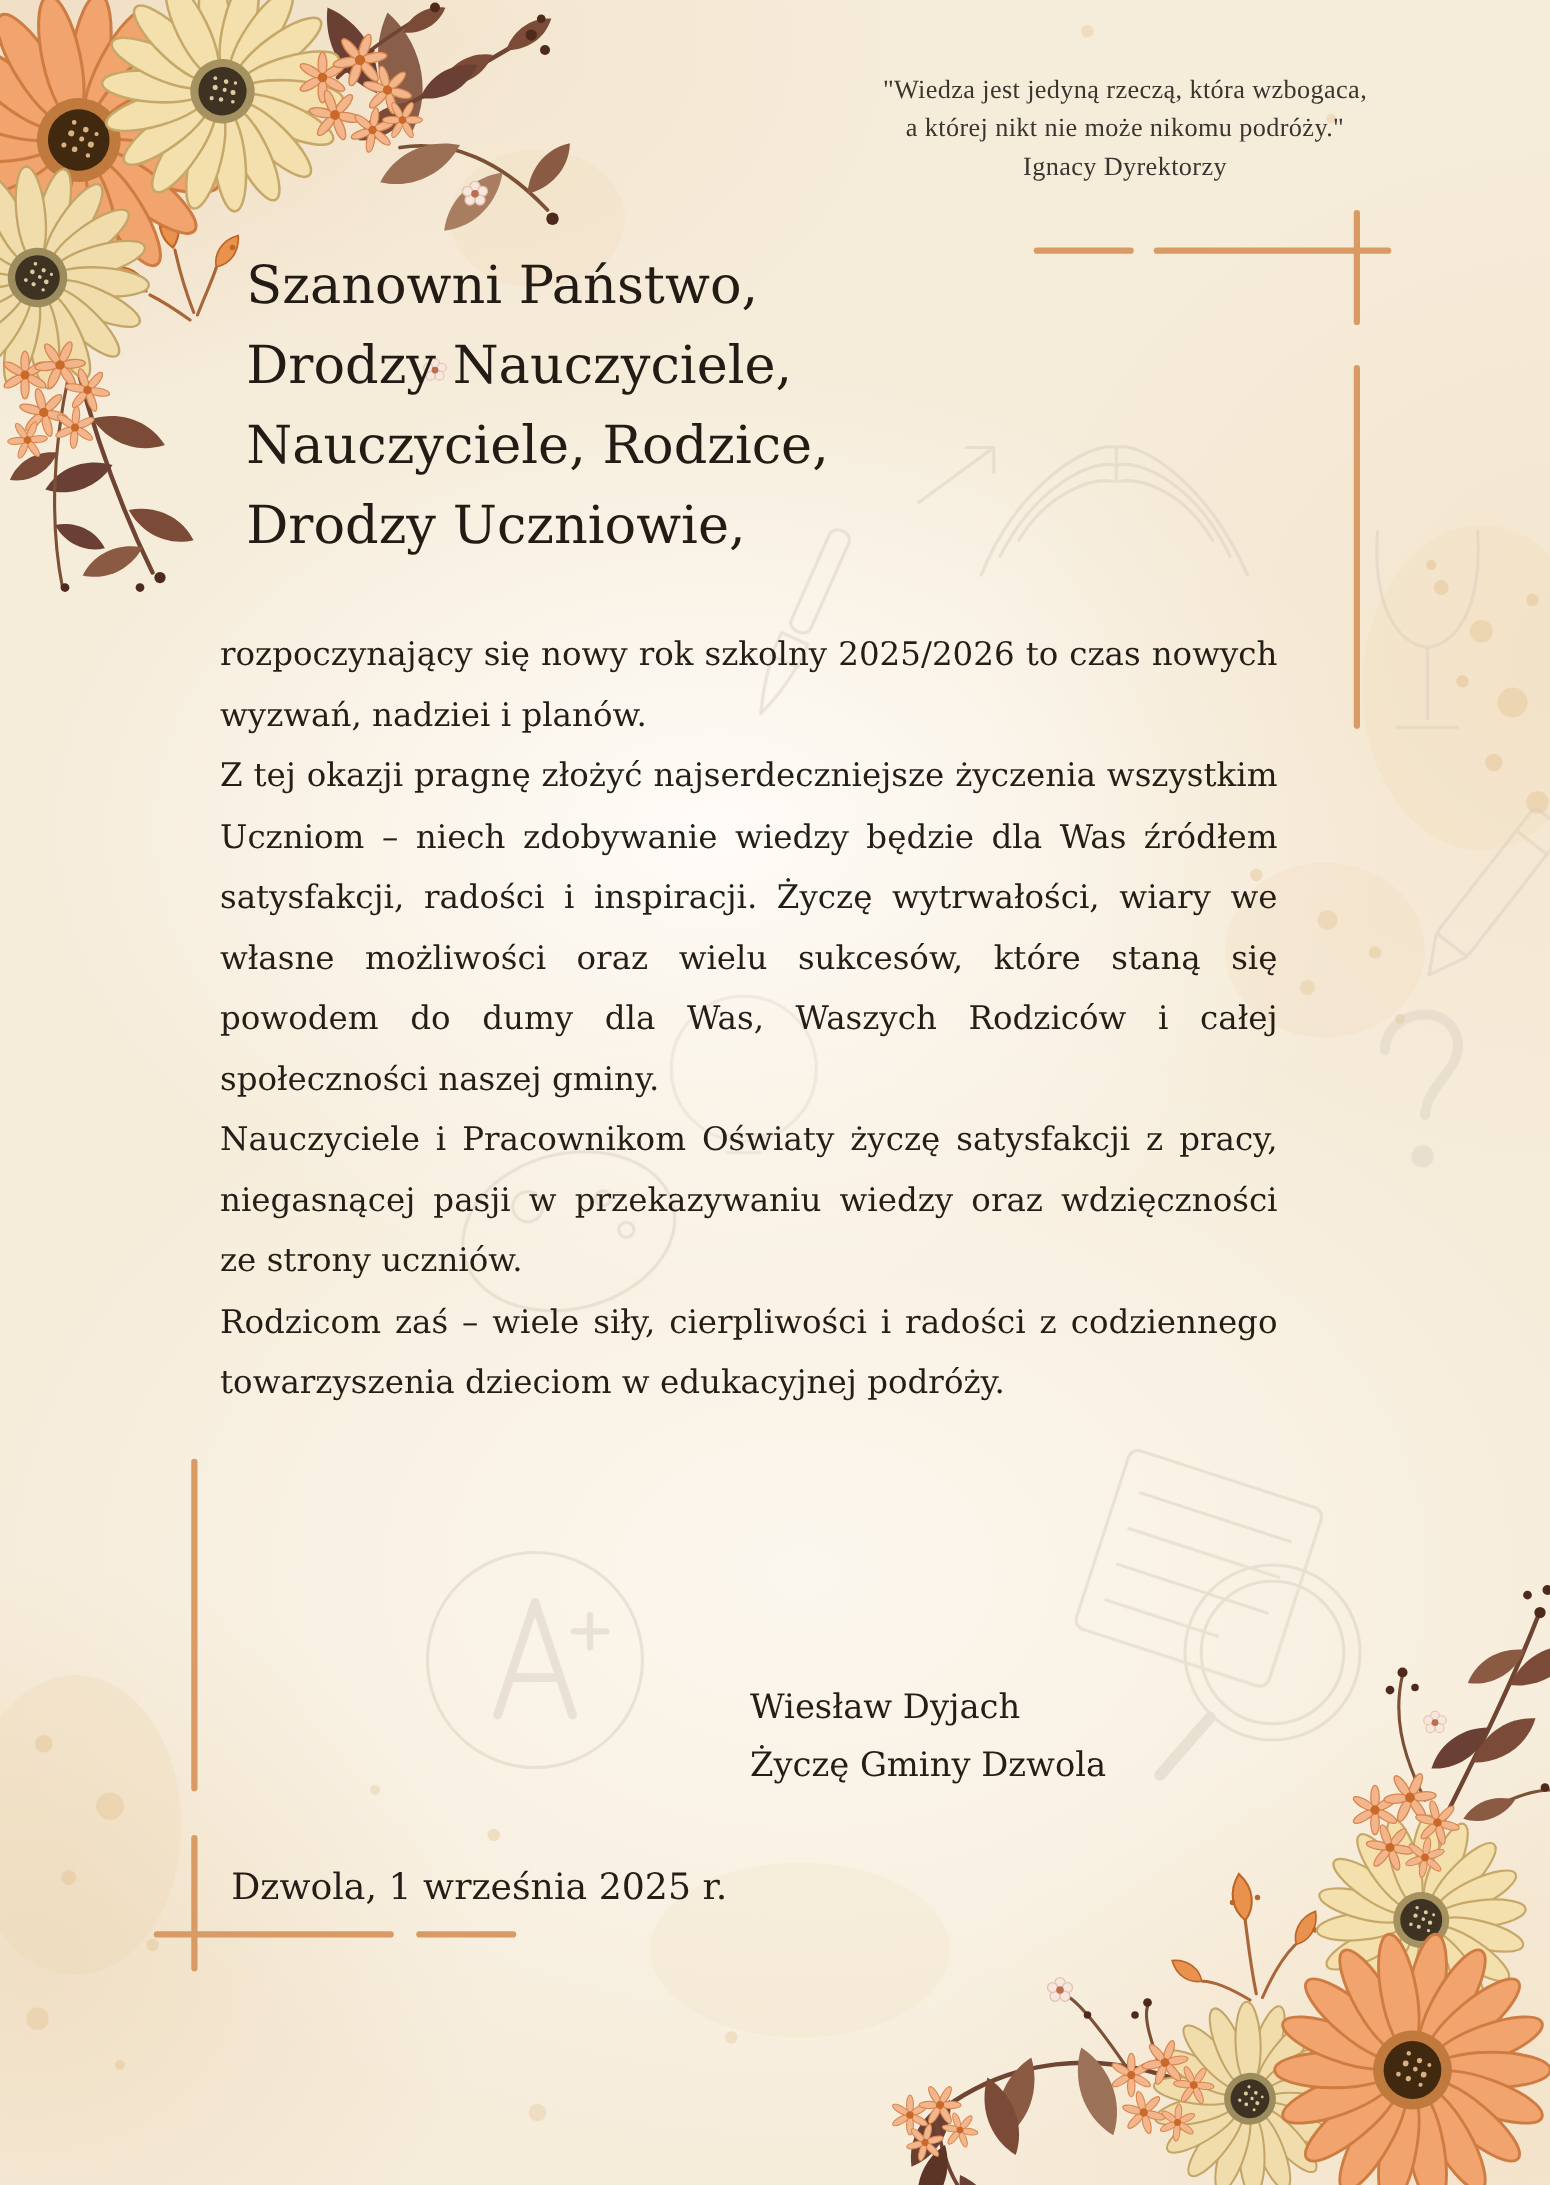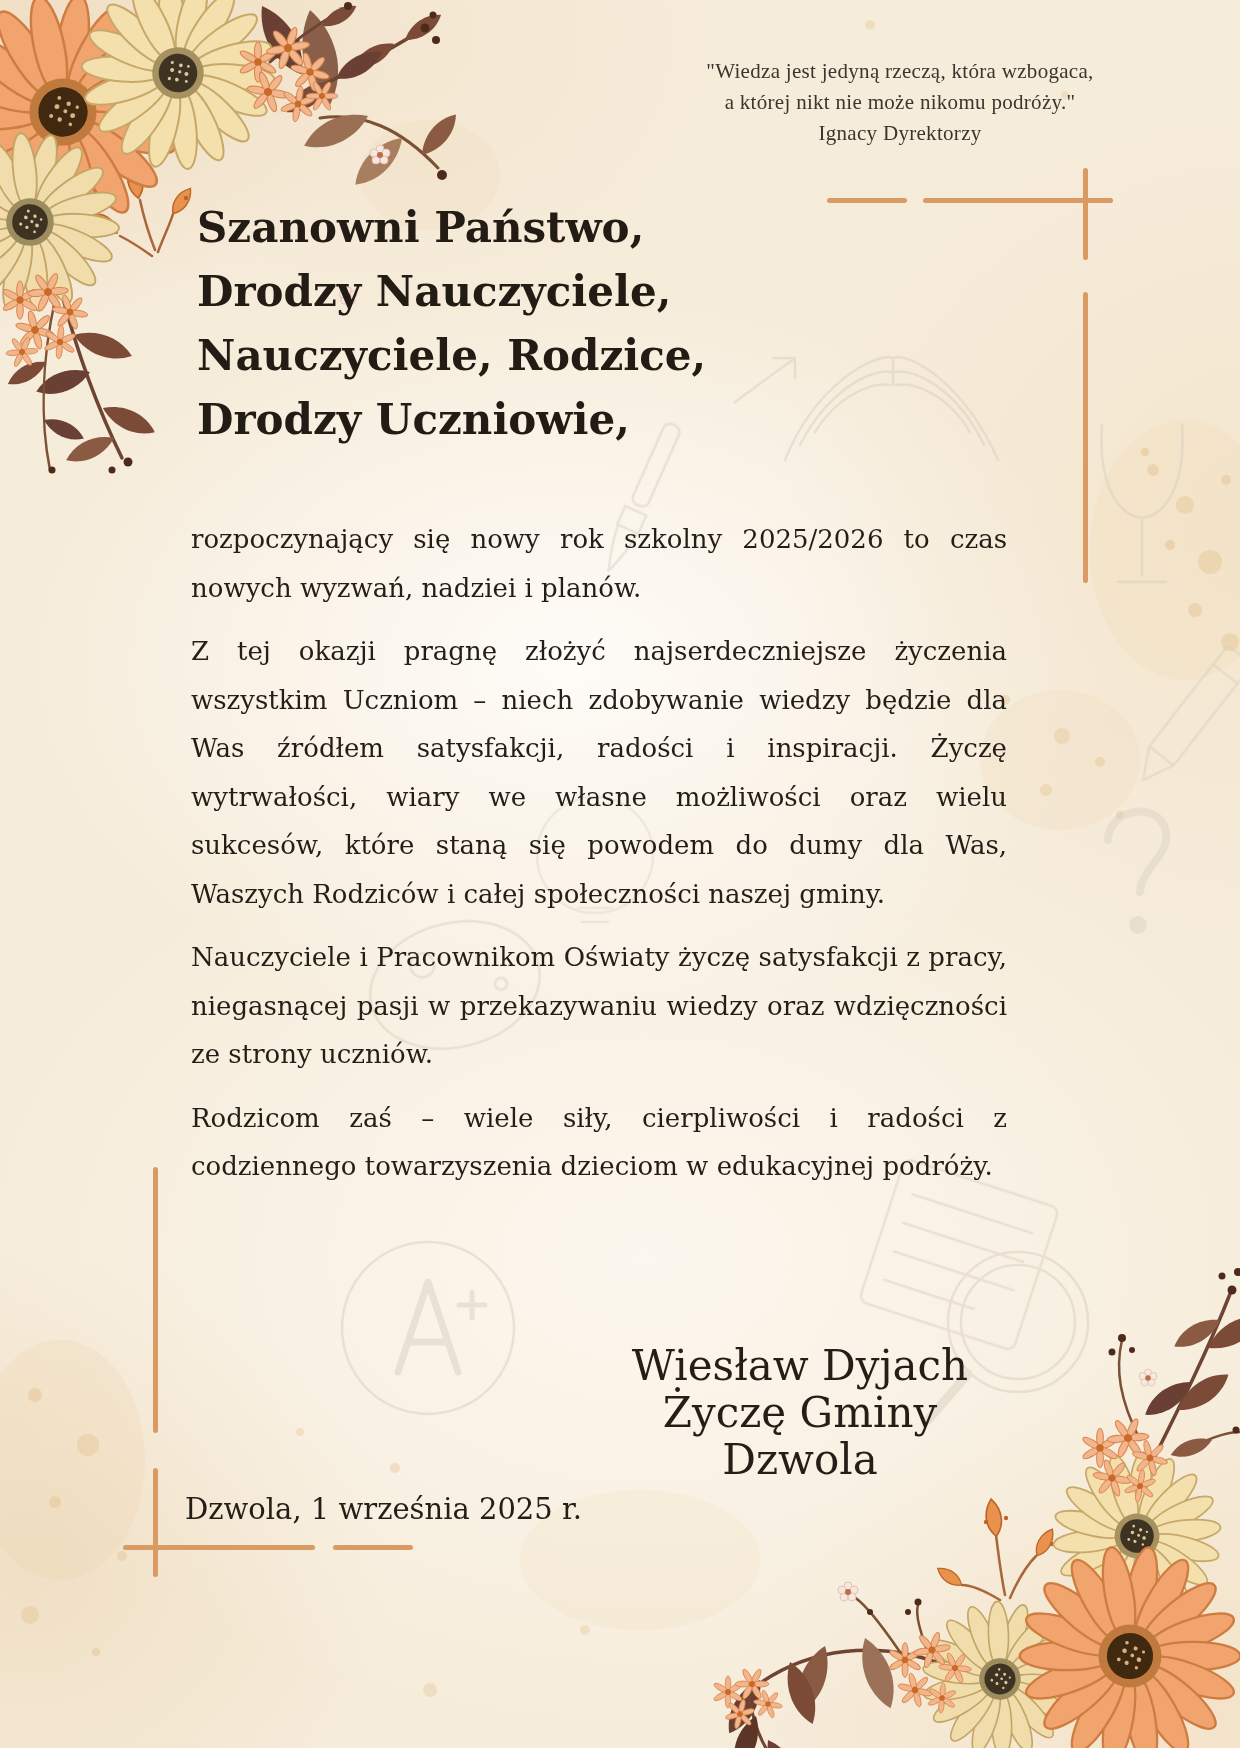--- a/index.html
+++ b/index.html
@@ -22,26 +22,26 @@
   
   .oline{position:absolute;background:#d99a63;border-radius:3px;}
   .oline.h{height:5px;}
   .oline.v{width:5px;}
   
   .quote{left:580px;top:56px;width:640px;text-align:center;
     font-family:"Liberation Serif",serif;font-size:21px;line-height:31px;
     color:#3b3530;letter-spacing:.3px;}
   
   .salutation{left:197px;top:196px;width:640px;font-size:42px;line-height:64px;
-    color:#221c15;white-space:nowrap;font-weight:bold;}
+    color:#221c15;white-space:nowrap;}
   
   .body-text{left:176px;top:500px;width:846px;font-size:26px;line-height:48.5px;color:#241e17;}
-  .body-text p{margin:15px;text-align:justify;text-align-last:left;}
-  
-  .signature{left:600px;top:1342px;width:400px;text-align:center;font-size:42px;line-height:47px;color:#241e17;}
+  .body-text p{margin:0;text-align:justify;text-align-last:left;}
+  
+  .signature{left:600px;top:1342px;width:400px;font-size:27px;line-height:47px;color:#241e17;}
   
   .dateline{left:185px;top:1492px;font-size:29px;color:#241e17;text-align:right;}
 </style>
 </head>
 <body>
 
 <div class="page">
 
   <svg class="deco-svg" width="1240" height="1748" viewBox="0 0 1240 1748" aria-hidden="true">
 

